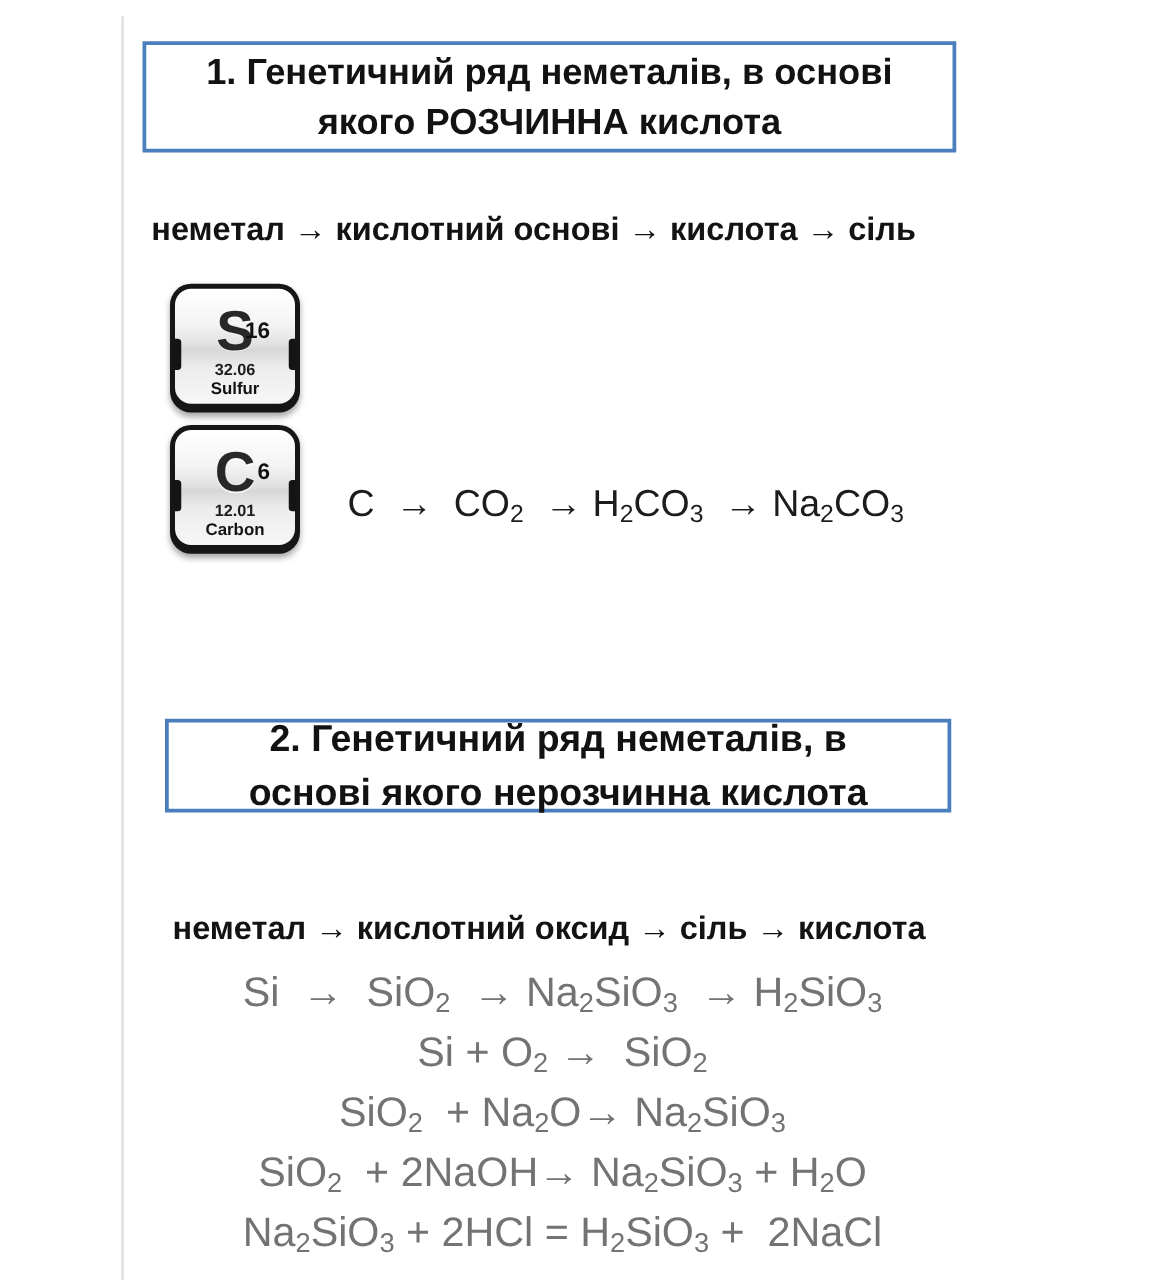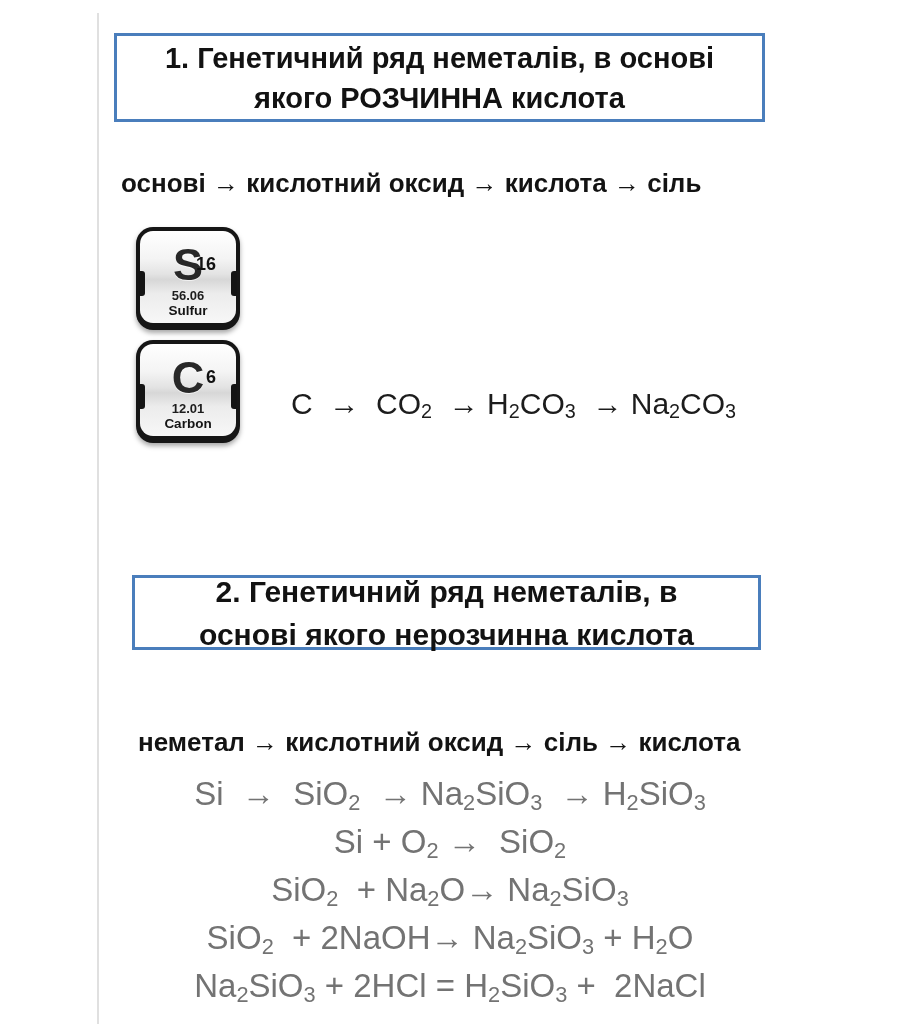--- a/index.html
+++ b/index.html
@@ -40,50 +40,50 @@
   .tile-symbol{font-size:45px;font-weight:700;line-height:1;color:#282828;margin-bottom:1px;text-shadow:0 1px 0 rgba(255,255,255,.65);}
   .tile-mass{font-size:13px;font-weight:700;color:#1d1d1d;}
   .tile-name{font-size:13.5px;font-weight:700;color:#141414;margin-bottom:5px;}
   .tile-s{left:136px;top:227px;}
   .tile-c{left:136px;top:340px;}
 
   
   .eq{position:absolute;font-size:30px;color:#1c1c1c;white-space:pre;}
   .eq sub{font-size:0.66em;line-height:0;vertical-align:-0.22em;}
   .eq-s{left:281px;top:252px;}
-  .eq-c{left:278px;top:387px;margin-left:13px;}
+  .eq-c{left:278px;top:387px;}
 
   .si-block{
     position:absolute;left:97px;top:770px;width:706px;text-align:center;
     font-size:33px;line-height:48px;color:#737373;
   }
   .si-block .line{white-space:pre;}
   .si-block sub{font-size:0.66em;line-height:0;vertical-align:-0.22em;}
 </style>
 </head>
 <body>
 
 <div id="page">
 
   <div class="divider"></div>
 
   <section class="titlebox box1">
     <div>1. Генетичний ряд неметалів, в основі</div>
     <div>якого РОЗЧИННА кислота</div>
   </section>
 
-  <div class="scheme scheme1">основі → кислотний оксид → кислота → сіль</div>
+  <div class="scheme scheme1">неметал → кислотний основі → кислота → сіль</div>
 
   <div class="tile tile-s">
     <div class="tile-inner">
       <span class="notch nl"></span>
       <span class="notch nr"></span>
       <div class="tile-number">16</div>
       <div class="tile-symbol">S</div>
-      <div class="tile-mass">56.06</div>
+      <div class="tile-mass">32.06</div>
       <div class="tile-name">Sulfur</div>
     </div>
   </div>
 
   <div class="tile tile-c">
     <div class="tile-inner">
       <span class="notch nl"></span>
       <span class="notch nr"></span>
       <div class="tile-number">6</div>
       <div class="tile-symbol">C</div>

